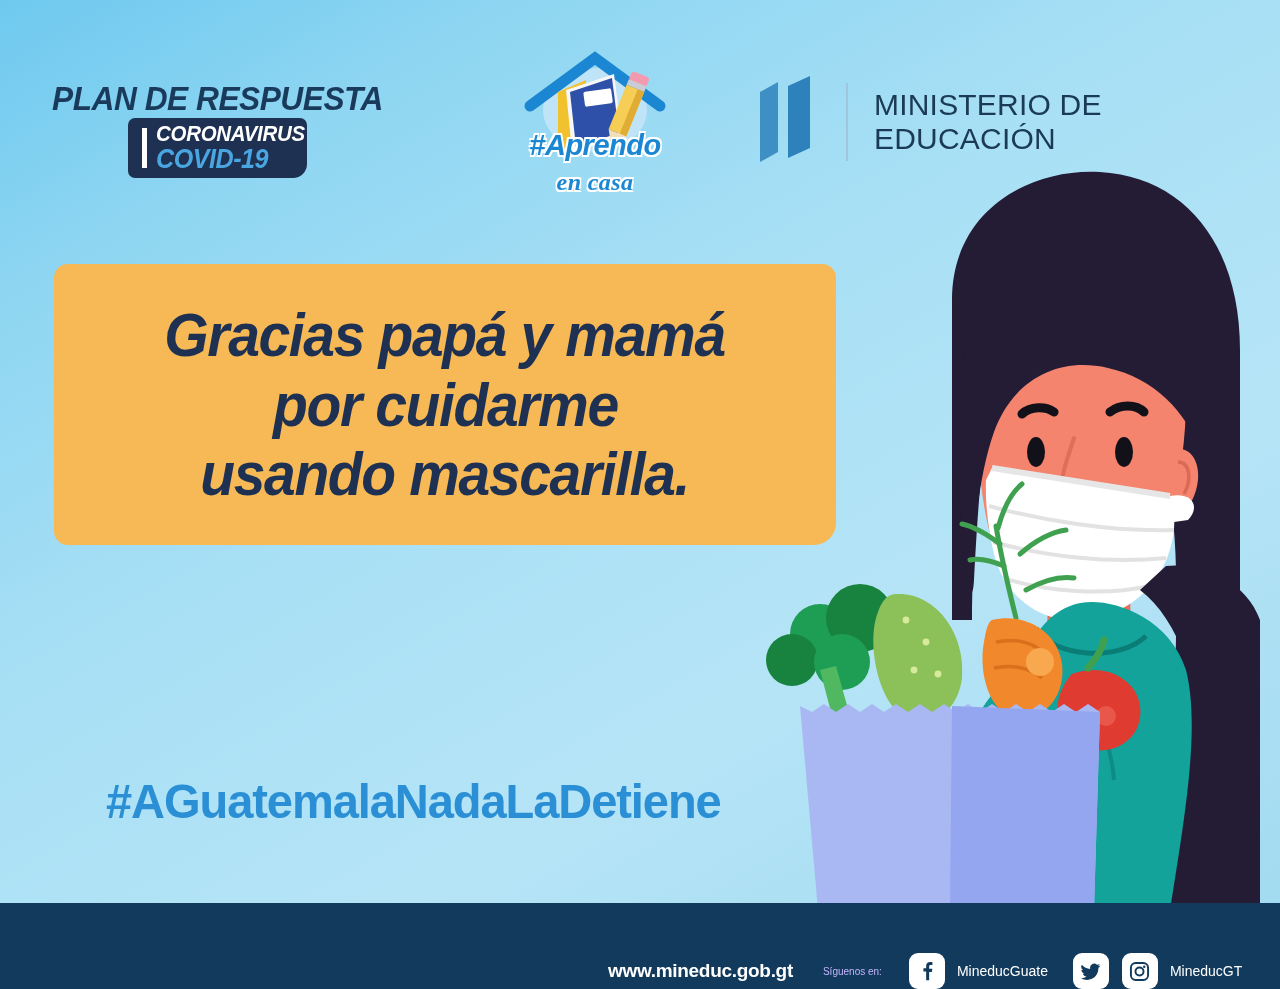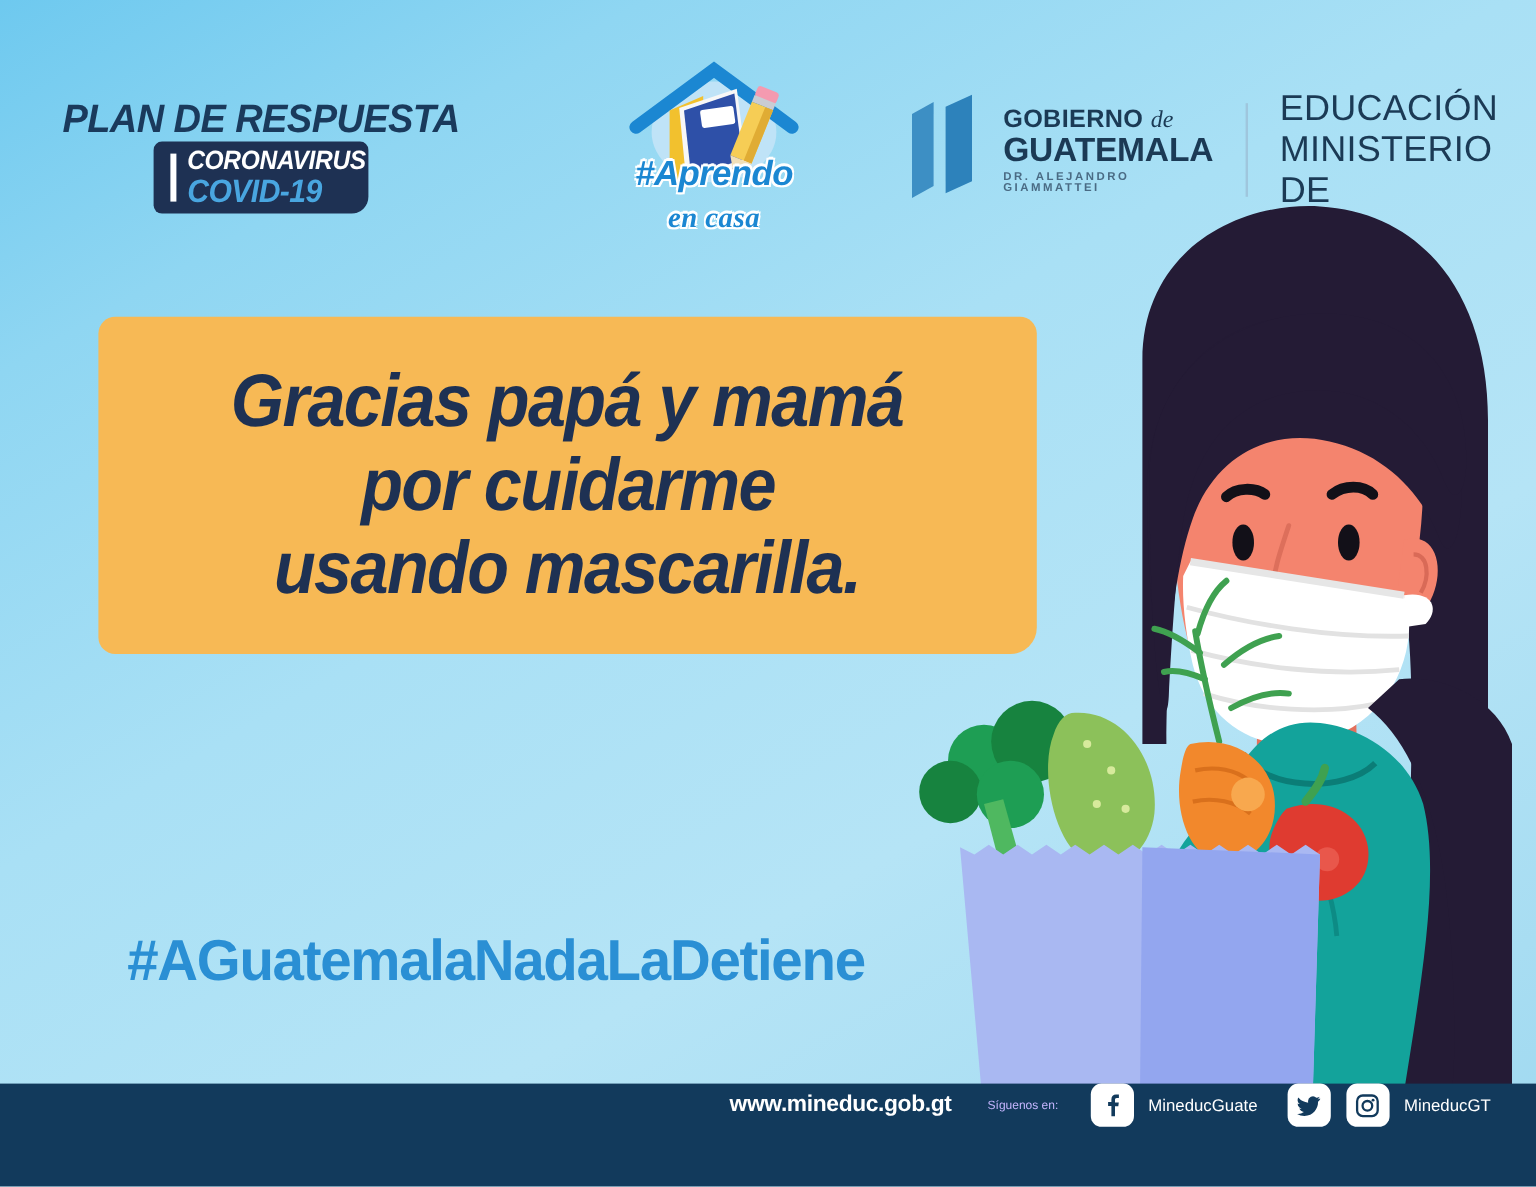--- a/index.html
+++ b/index.html
@@ -102,42 +102,42 @@
     width: 580px; height: 760px;
   }
 
   
   #headline-panel {
     position: absolute; left: 54px; top: 264px;
     width: 782px; height: 281px;
     background: #f7b955;
     border-radius: 14px 14px 22px 14px;
     display: flex; flex-direction: column;
-    align-items: center; justify-content: center; margin-left: 28px;
+    align-items: center; justify-content: center;
   }
   #headline-panel .hl {
     color: #1e3153; font-weight: 700; font-style: italic;
     font-size: 62px; line-height: 1.12;
     letter-spacing: -1.5px; text-align: center;
     transform: scaleX(0.92);
   }
 
   
   #hashtag {
     position: absolute; left: 106px; top: 774px;
     font-size: 48px; font-weight: 700; color: #2a8fd4;
     letter-spacing: -1.1px;
     transform: scaleX(0.98); transform-origin: left center;
   }
 
   
   #footer {
     position: absolute; left: 0; bottom: 0; width: 1280px; height: 86px;
     background: #123a5c;
-    display: flex; align-items: flex-start; margin-top: 17px;
+    display: flex; align-items: flex-end; margin-top: 17px;
   }
   #footer-inner {
     display: flex; align-items: center; margin-left: 608px;
   }
   #footer-site {
     color: #ffffff; font-size: 19px; font-weight: 700; letter-spacing: -0.3px;
   }
   #footer-follow {
     color: #c4b5fd; font-size: 10px; font-weight: 400; margin-left: 30px;
   }
@@ -190,29 +190,24 @@
       <div class="t1">#Aprendo</div>
       <div class="t2">en casa</div>
     </div>
   </div>
 
   <div id="gov-logo">
     <svg id="gov-bars" viewBox="0 0 66 96">
       <path d="M4 18 L22 8 L22 78 L4 88 Z" fill="#3d8fc4"></path>
       <path d="M32 12 L54 2 L54 74 L32 84 Z" fill="#2d82bb"></path>
     </svg>
-    <div id="gov-words">
-      <div class="g1"><span>GOBIERNO</span> <em>de</em></div>
-      <div class="g2">GUATEMALA</div>
-      <div class="g3">DR. ALEJANDRO GIAMMATTEI</div>
-    </div>
     <div id="gov-divider"></div>
     <div id="gov-ministry">
+      <div>MINISTERIO DE</div>
       <div>EDUCACIÓN</div>
-      <div>MINISTERIO DE</div>
     </div>
   </div>
 
   <svg id="illustration" viewBox="0 0 580 760">
 
     <path d="M252 150 C252 60 330 18 400 22 C486 27 540 96 540 200
              L540 760 L462 760 C470 640 478 520 476 420
              C474 320 452 250 400 228 C340 204 300 240 286 300
              C276 346 272 420 272 470 L252 470 Z" fill="#241b35"></path>
 

